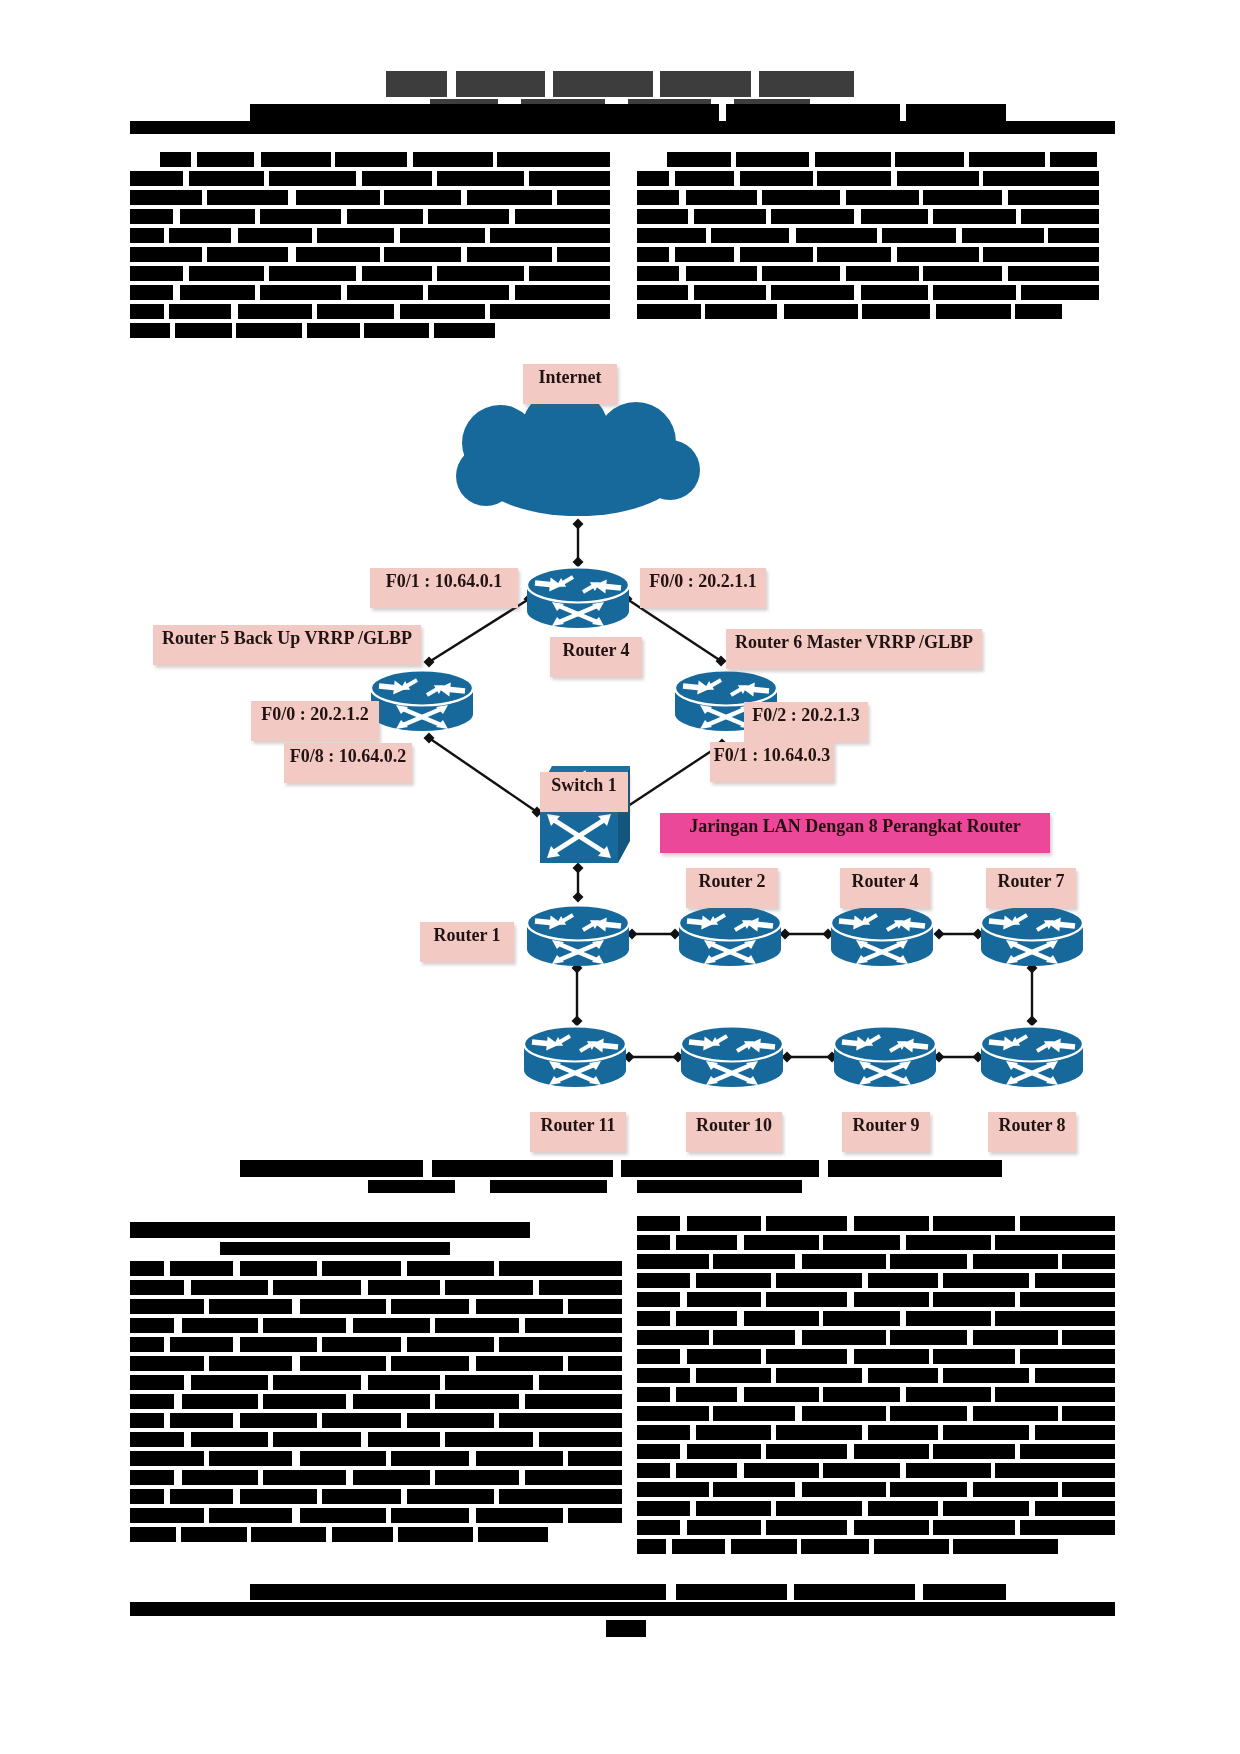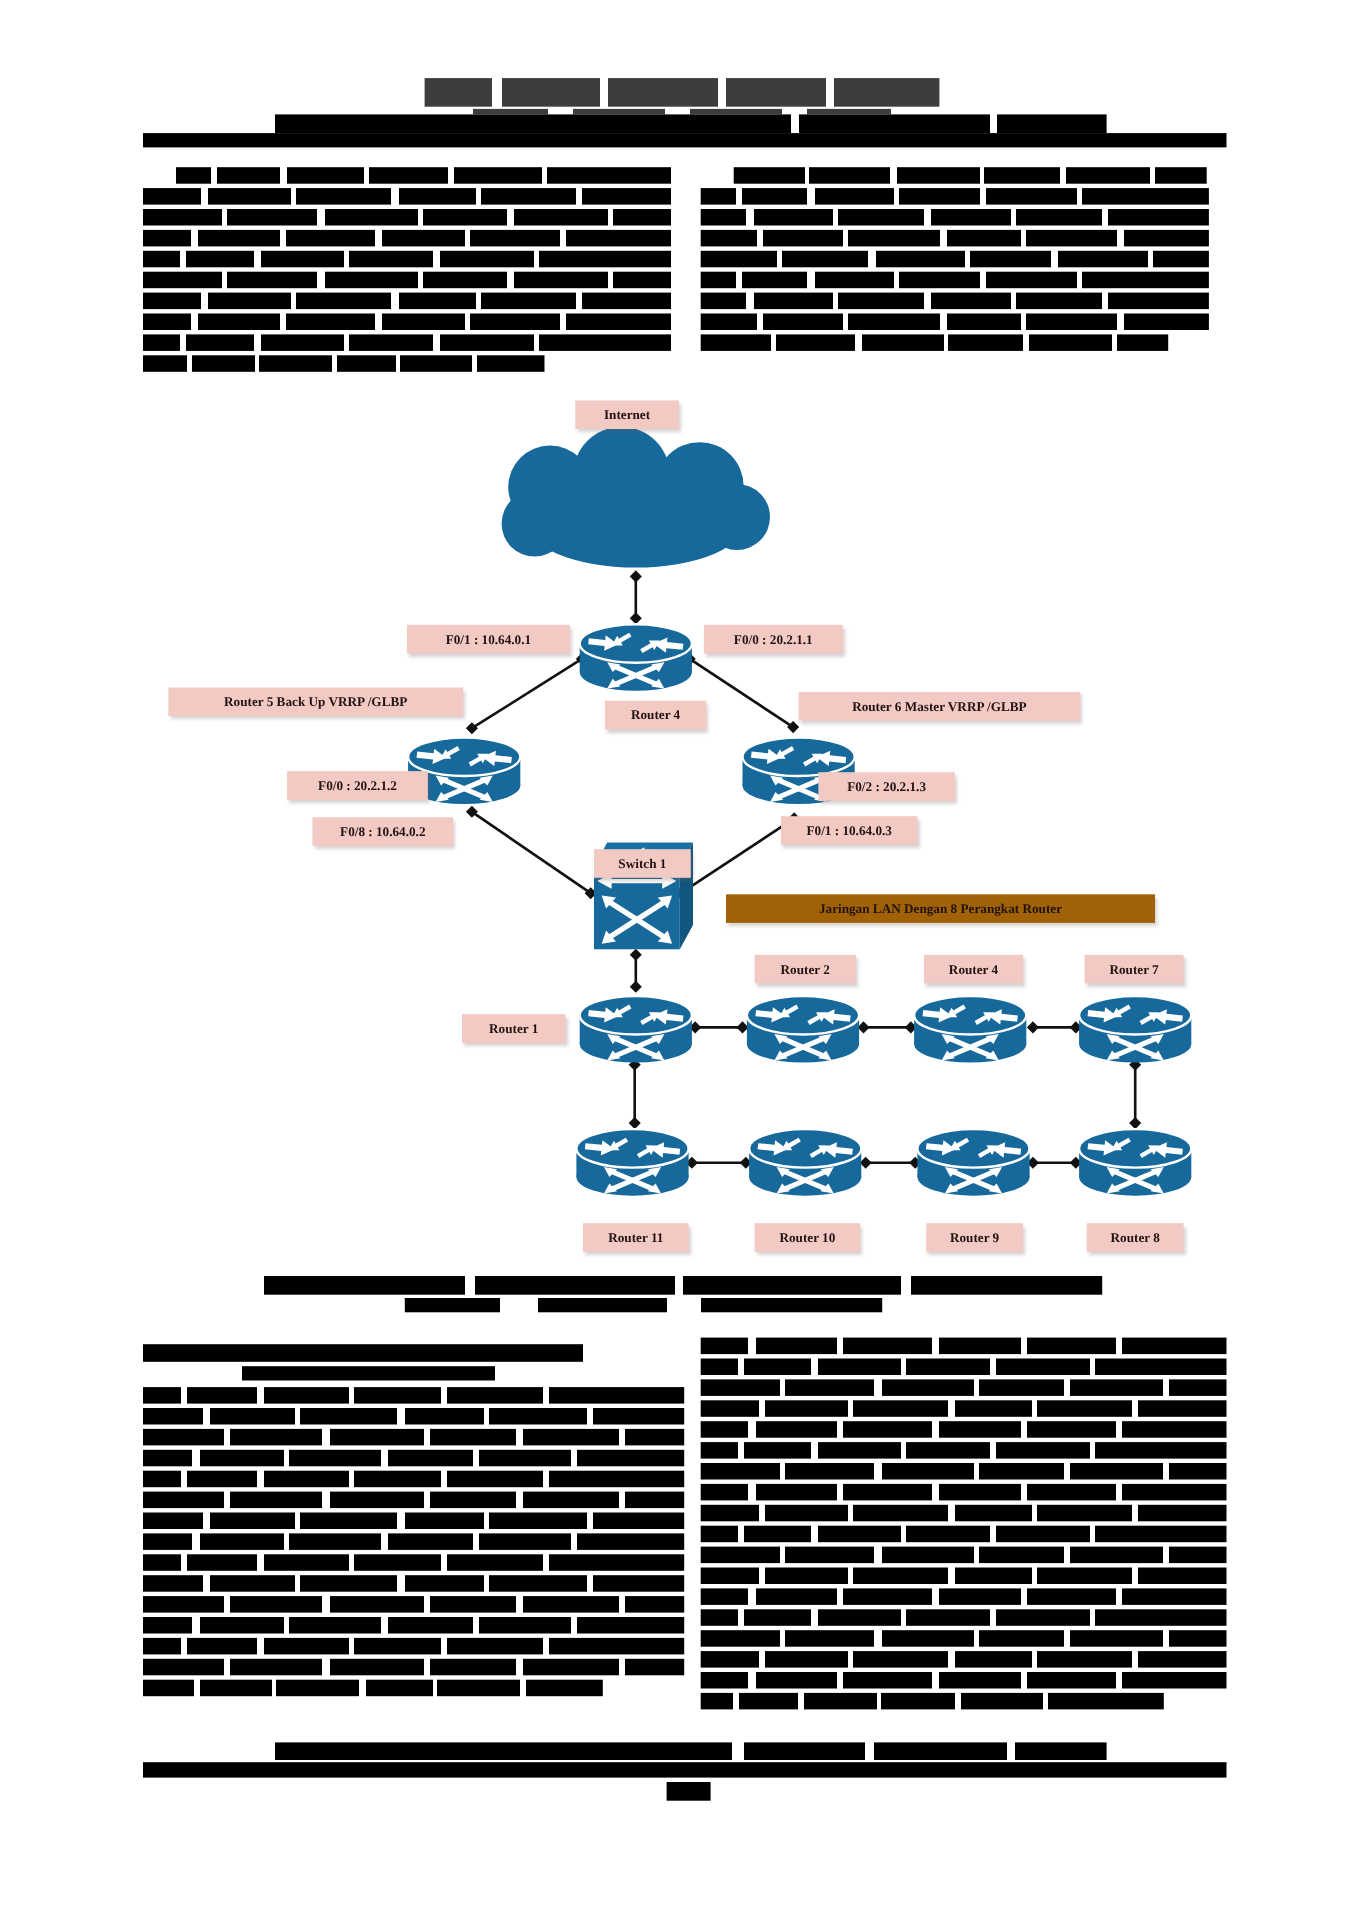--- a/index.html
+++ b/index.html
@@ -25,24 +25,24 @@
   
   .cap1{position:absolute;left:240px;top:1160px;width:762px;height:17px;
     background:linear-gradient(90deg,#000 0 24%,#fff 24% 25.2%,#000 25.2% 49%,#fff 49% 50%,#000 50% 76%,#fff 76% 77.2%,#000 77.2% 100%);}
   .cap2{position:absolute;left:368px;top:1180px;width:434px;height:13px;
     background:linear-gradient(90deg,#000 0 20%,#fff 20% 28%,#000 28% 55%,#fff 55% 62%,#000 62% 100%);}
   .foot-line{position:absolute;left:250px;top:1584px;width:756px;height:16px;
     background:linear-gradient(90deg,#000 0 55%,#fff 55% 56.4%,#000 56.4% 71%,#fff 71% 72%,#000 72% 88%,#fff 88% 89%,#000 89% 100%);}
   .foot-bar{position:absolute;left:130px;top:1602px;width:985px;height:14px;background:#000;}
   .foot-page{position:absolute;left:606px;top:1620px;width:40px;height:17px;background:#000;}
   
-  .lbl{position:absolute;height:26px;line-height:26px;text-align:center;
-       background:#F2CAC3;color:#221312;font-weight:bold;font-size:12px;
+  .lbl{position:absolute;height:40px;line-height:26px;text-align:center;
+       background:#F2CAC3;color:#221312;font-weight:bold;font-size:18px;
        box-shadow:2px 3px 3px rgba(110,95,90,.28);white-space:nowrap;}
-  .lbl.yellow{background:#a16207;text-align:center;}
+  .lbl.yellow{background:#ec4899;text-align:center;}
   svg.diagram{position:absolute;left:0;top:0;}
 </style>
 </head>
 <body>
 
 <div class="page">
 
   <div class="title-redact"></div>
   <div class="title-underline"></div>
   <div class="authors-redact"></div>
@@ -215,21 +215,21 @@
         <polygon points="611,858 598,856 607,846"></polygon>
       </g>
     </g>
   </svg>
 
   <div class="lbl" style="left:523px;top:364px;width:94px">Internet</div>
   <div class="lbl" style="left:370px;top:568px;width:148px">F0/1 : 10.64.0.1</div>
   <div class="lbl" style="left:640px;top:568px;width:126px">F0/0 : 20.2.1.1</div>
   <div class="lbl" style="left:550px;top:637px;width:92px">Router 4</div>
   <div class="lbl" style="left:153px;top:625px;width:268px">Router 5 Back Up VRRP /GLBP</div>
-  <div class="lbl" style="left:261px;top:701px;width:128px">F0/0 : 20.2.1.2</div>
+  <div class="lbl" style="left:251px;top:701px;width:128px">F0/0 : 20.2.1.2</div>
   <div class="lbl" style="left:284px;top:743px;width:128px">F0/8 : 10.64.0.2</div>
   <div class="lbl" style="left:726px;top:629px;width:256px">Router 6 Master VRRP /GLBP</div>
   <div class="lbl" style="left:744px;top:702px;width:124px">F0/2 : 20.2.1.3</div>
   <div class="lbl" style="left:710px;top:742px;width:124px">F0/1 : 10.64.0.3</div>
   <div class="lbl" style="left:540px;top:772px;width:88px">Switch 1</div>
   <div class="lbl yellow" style="left:660px;top:813px;width:390px">Jaringan LAN Dengan 8 Perangkat Router</div>
   <div class="lbl" style="left:420px;top:922px;width:94px">Router 1</div>
   <div class="lbl" style="left:686px;top:868px;width:92px">Router 2</div>
   <div class="lbl" style="left:840px;top:868px;width:90px">Router 4</div>
   <div class="lbl" style="left:986px;top:868px;width:90px">Router 7</div>

